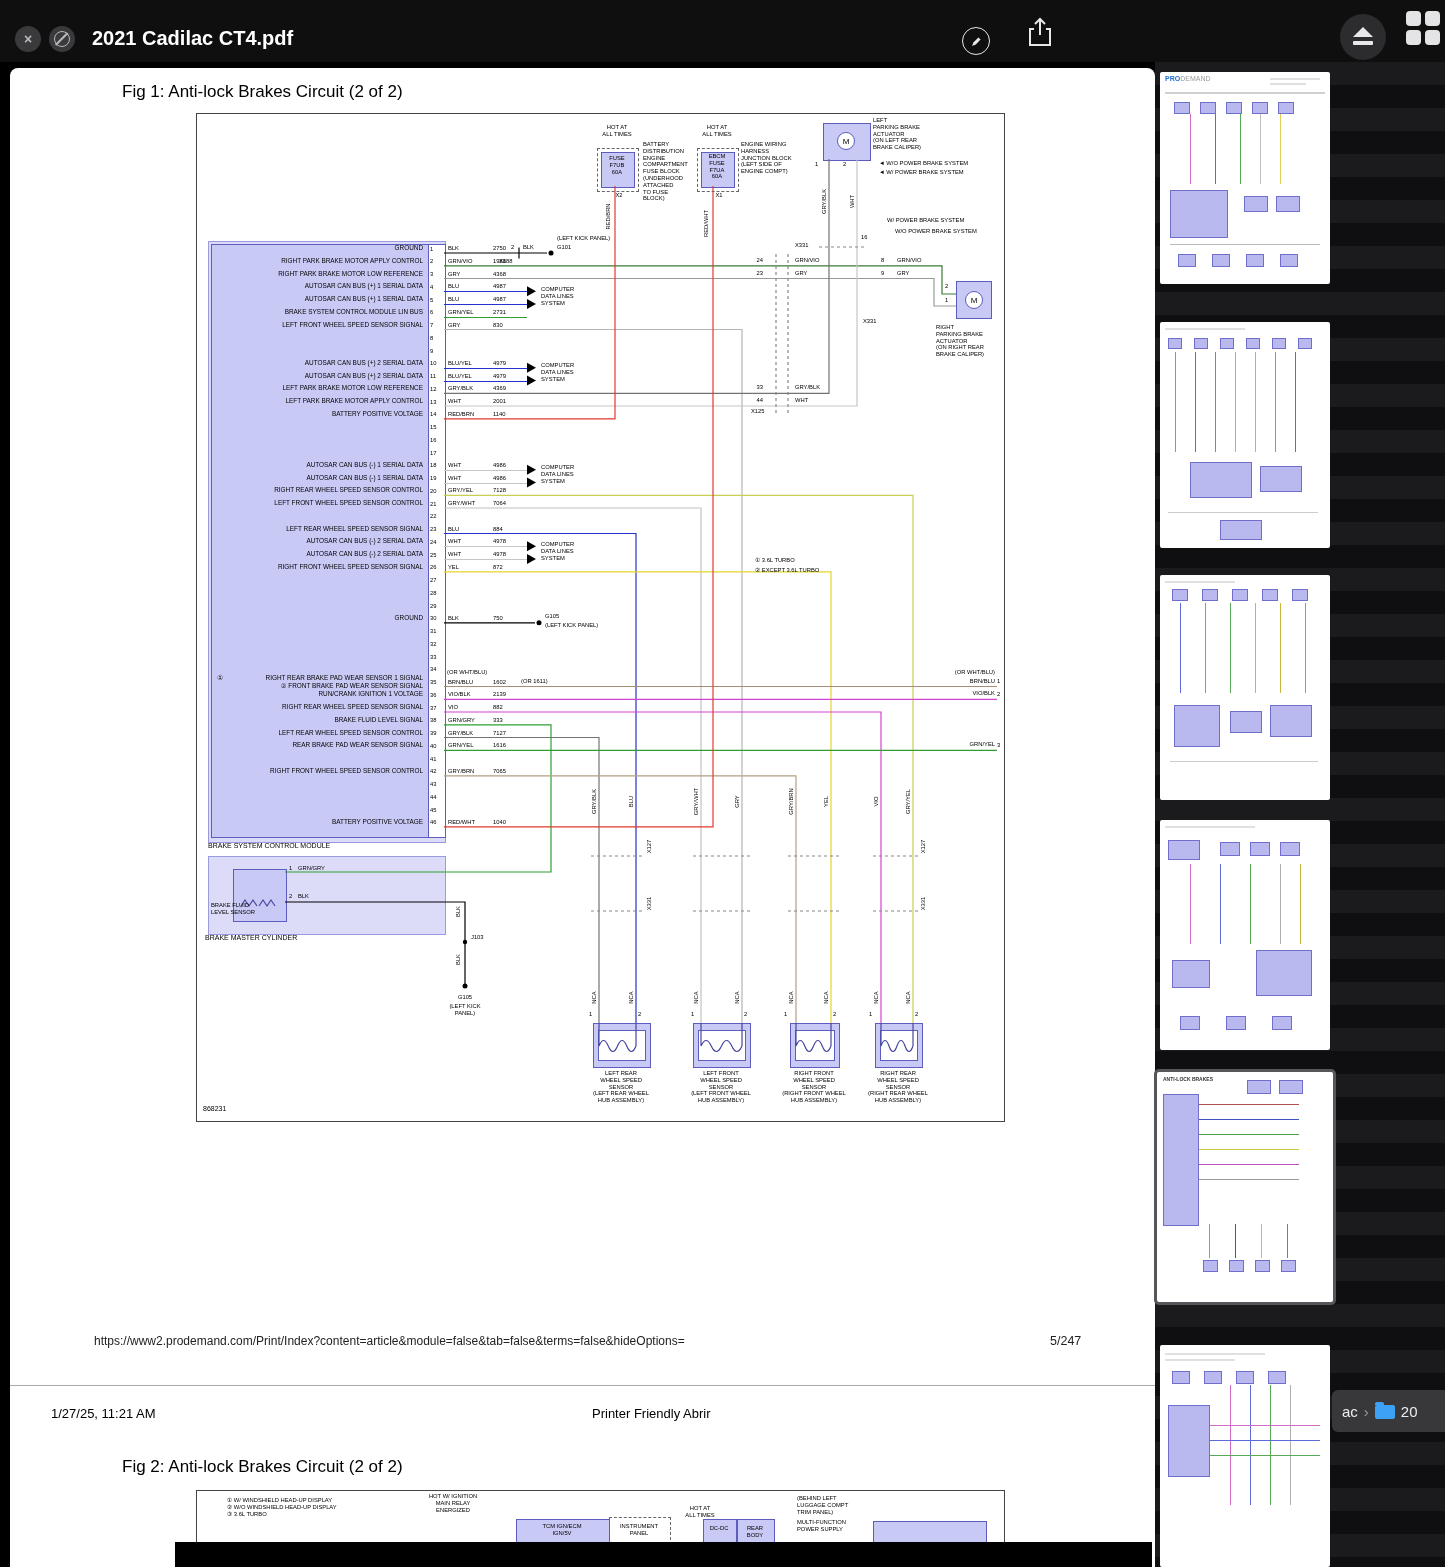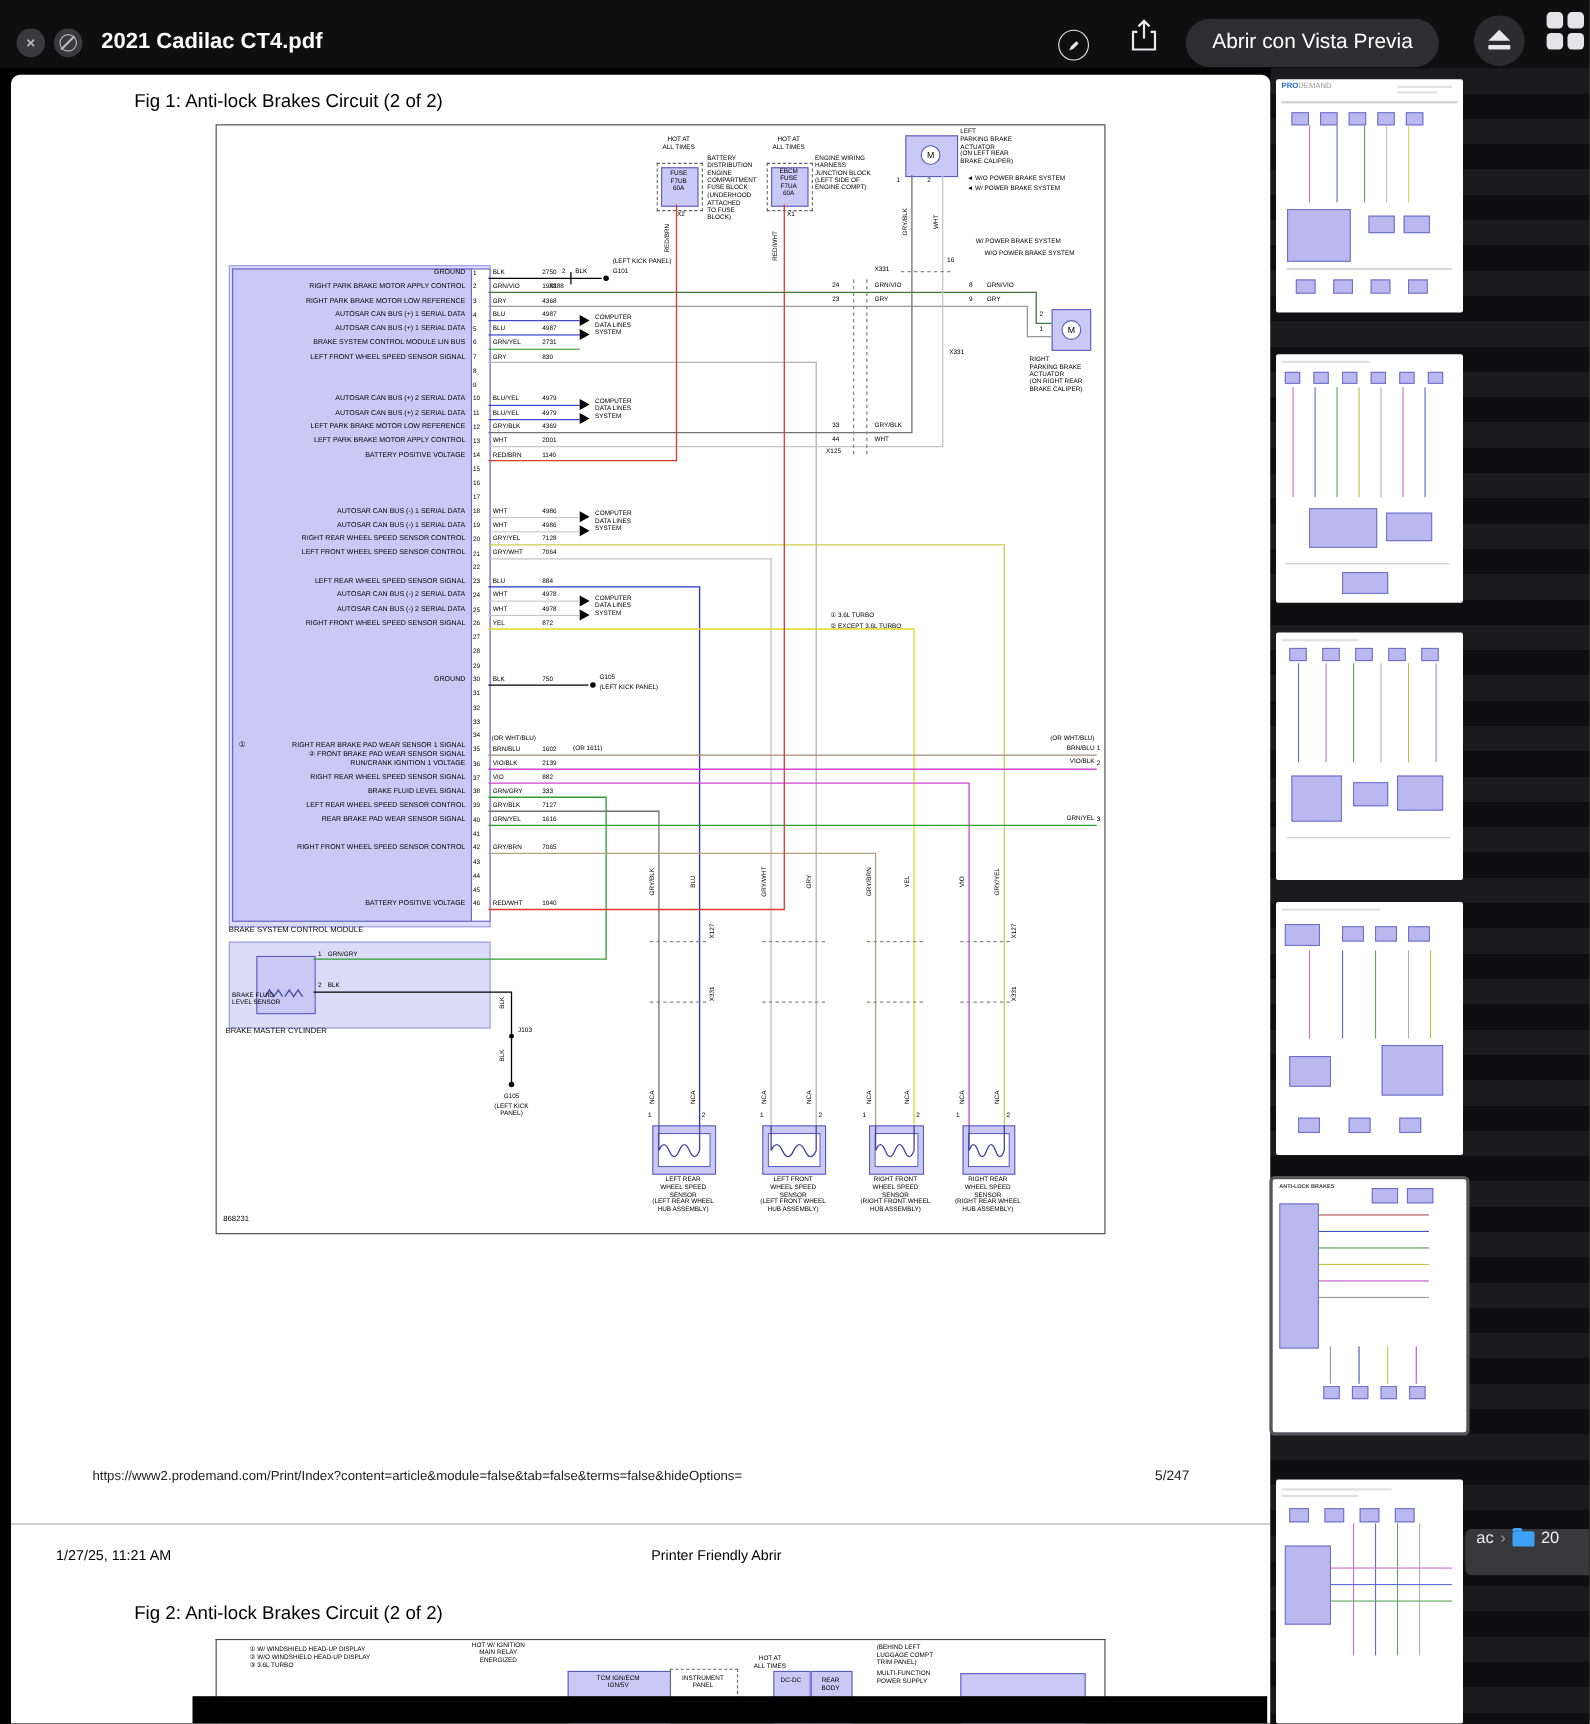--- a/index.html
+++ b/index.html
@@ -46,21 +46,21 @@
   .thumb{position:absolute;width:170px;background:#fff;border-radius:2px;overflow:hidden;cursor:pointer;}
   .thumb.sel{width:176px;box-shadow:0 0 0 3px #55555a;}
   .mlogo{position:absolute;left:5px;top:3px;font-size:7px;}
   .mlogo b{color:#1b6fd8;} .mlogo i{color:#999;font-style:normal;}
   .mg{position:absolute;height:2px;background:#e0e0e0;}
   .mb{position:absolute;background:#b9b9f0;border:1px solid #7070cc;}
   .ml{position:absolute;height:1px;}
   .mv{position:absolute;width:1px;}
   .mhd{position:absolute;left:6px;top:4px;font-size:5px;color:#333;font-weight:bold;}
   
-  .crumb{position:absolute;left:1332px;top:1390px;width:113px;height:42px;background:#38383a;border-radius:6px 0 0 6px;display:flex;align-items:flex-start;gap:6px;padding-left:10px;box-sizing:border-box;cursor:pointer;}
+  .crumb{position:absolute;left:1332px;top:1390px;width:113px;height:42px;background:#38383a;border-radius:6px 0 0 6px;display:flex;align-items:center;gap:6px;padding-left:10px;box-sizing:border-box;cursor:pointer;}
   .crumb span{font-size:15px;color:#ececf0;}
   .crumb .sep{color:#9a9a9e;}
   .folder{width:20px;height:14px;background:#3da2f5;border-radius:2px;position:relative;margin-top:2px;}
   .folder::before{content:'';position:absolute;top:-3px;left:0;width:9px;height:3px;background:#3da2f5;border-radius:2px 2px 0 0;}
 </style>
 </head>
 <body>
 
 <div id="root">
 
@@ -76,21 +76,20 @@
       <svg width="13" height="13">
           <path d="M2 11 L3.6 7.2 L8.4 2.4 L10.6 4.6 L5.8 9.4 Z" fill="#e8e8ea"></path>
         </svg>
     </div>
     <div class="share-btn">
       <svg width="28" height="30">
         <path d="M14 2 L14 18 M9 7 L14 2 L19 7" stroke="#e8e8ea" stroke-width="2" fill="none"></path>
         <path d="M8 12 H4 V28 H24 V12 H20" stroke="#e8e8ea" stroke-width="2" fill="none"></path>
       </svg>
     </div>
-    <div class="pill-btn">Abrir con Vista Previa</div>
     <div class="eject-btn">
       <div class="eject-tri"></div>
       <div class="eject-bar"></div>
     </div>
     <div class="grid-btn">
       <div></div>
         <div></div>
         <div></div>
         <div></div>
     </div>
@@ -493,21 +492,21 @@
       <span class="vt" style="left:477px;top:880px;">NCA</span>
       <span class="vt" style="left:518px;top:880px;">NCA</span>
       <span class="vt" style="left:572px;top:880px;">NCA</span>
       <span class="vt" style="left:607px;top:880px;">NCA</span>
       <span class="vt" style="left:657px;top:880px;">NCA</span>
       <span class="vt" style="left:689px;top:880px;">NCA</span>
       <span class="vt" style="left:239px;top:794px;">BLK</span>
       <span class="vt" style="left:239px;top:842px;">BLK</span>
     </div>
 
-    <span class="pgtext" style="left:31px;top:1266px;padding-left:43px;">https://www2.prodemand.com/Print/Index?content=article&amp;module=false&amp;tab=false&amp;terms=false&amp;hideOptions=</span>
+    <span class="pgtext" style="left:41px;top:1266px;padding-left:43px;">https://www2.prodemand.com/Print/Index?content=article&amp;module=false&amp;tab=false&amp;terms=false&amp;hideOptions=</span>
     <span class="pgtext" style="left:1040px;top:1266px;font-size:12.5px;">5/247</span>
     <div class="divider"></div>
 
     <span class="pgtext" style="left:41px;top:1338px;font-size:13px;color:#000;">1/27/25, 11:21 AM</span>
     <span class="pgtext" style="left:582px;top:1338px;font-size:13px;color:#000;">Printer Friendly Abrir</span>
     <div class="figtitle" style="left:112px;top:1389px;">Fig 2: Anti-lock Brakes Circuit (2 of 2)</div>
 
     <div class="diagram2">
       <span class="dt f6" style="left:30px;top:6px;width:120px;">① W/ WINDSHIELD HEAD-UP DISPLAY
 ② W/O WINDSHIELD HEAD-UP DISPLAY

